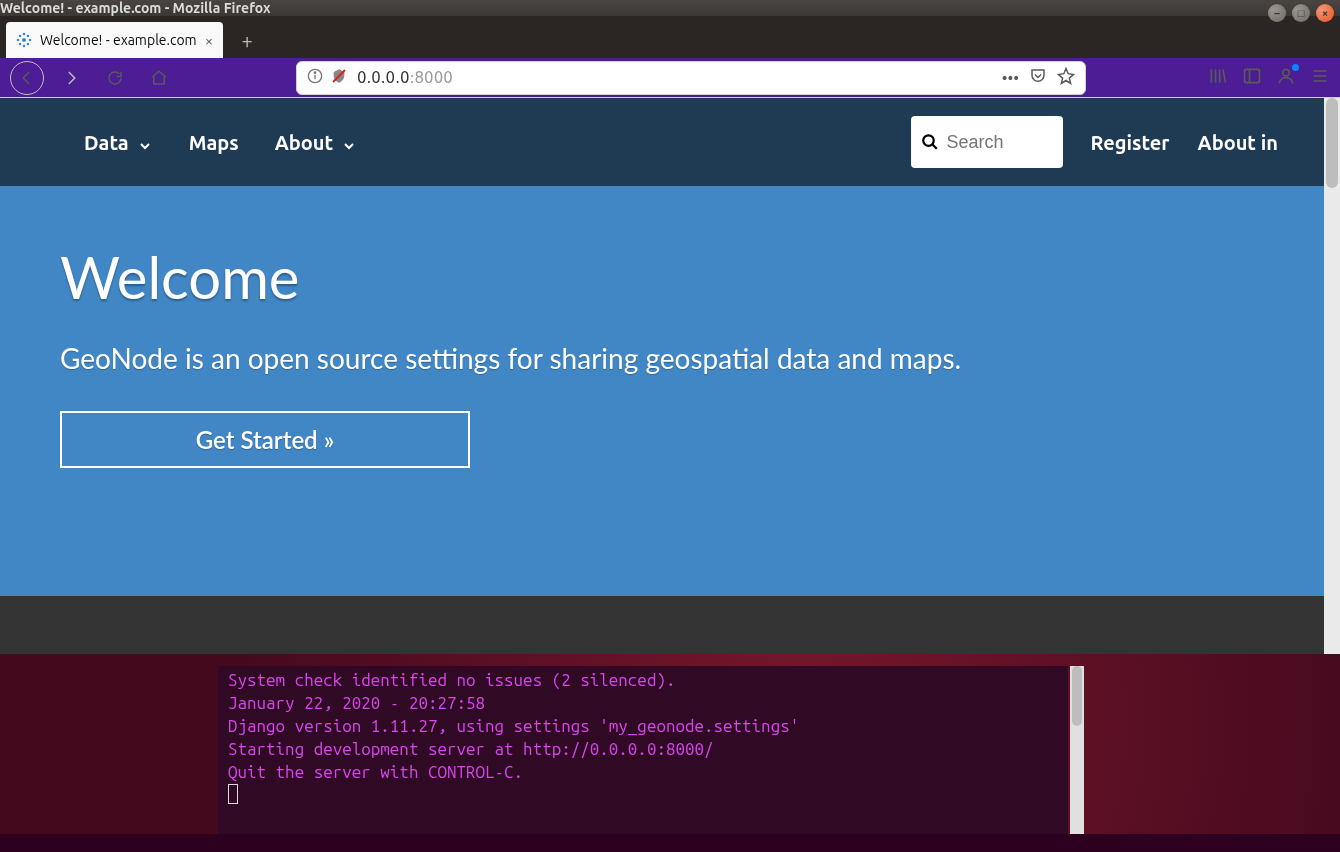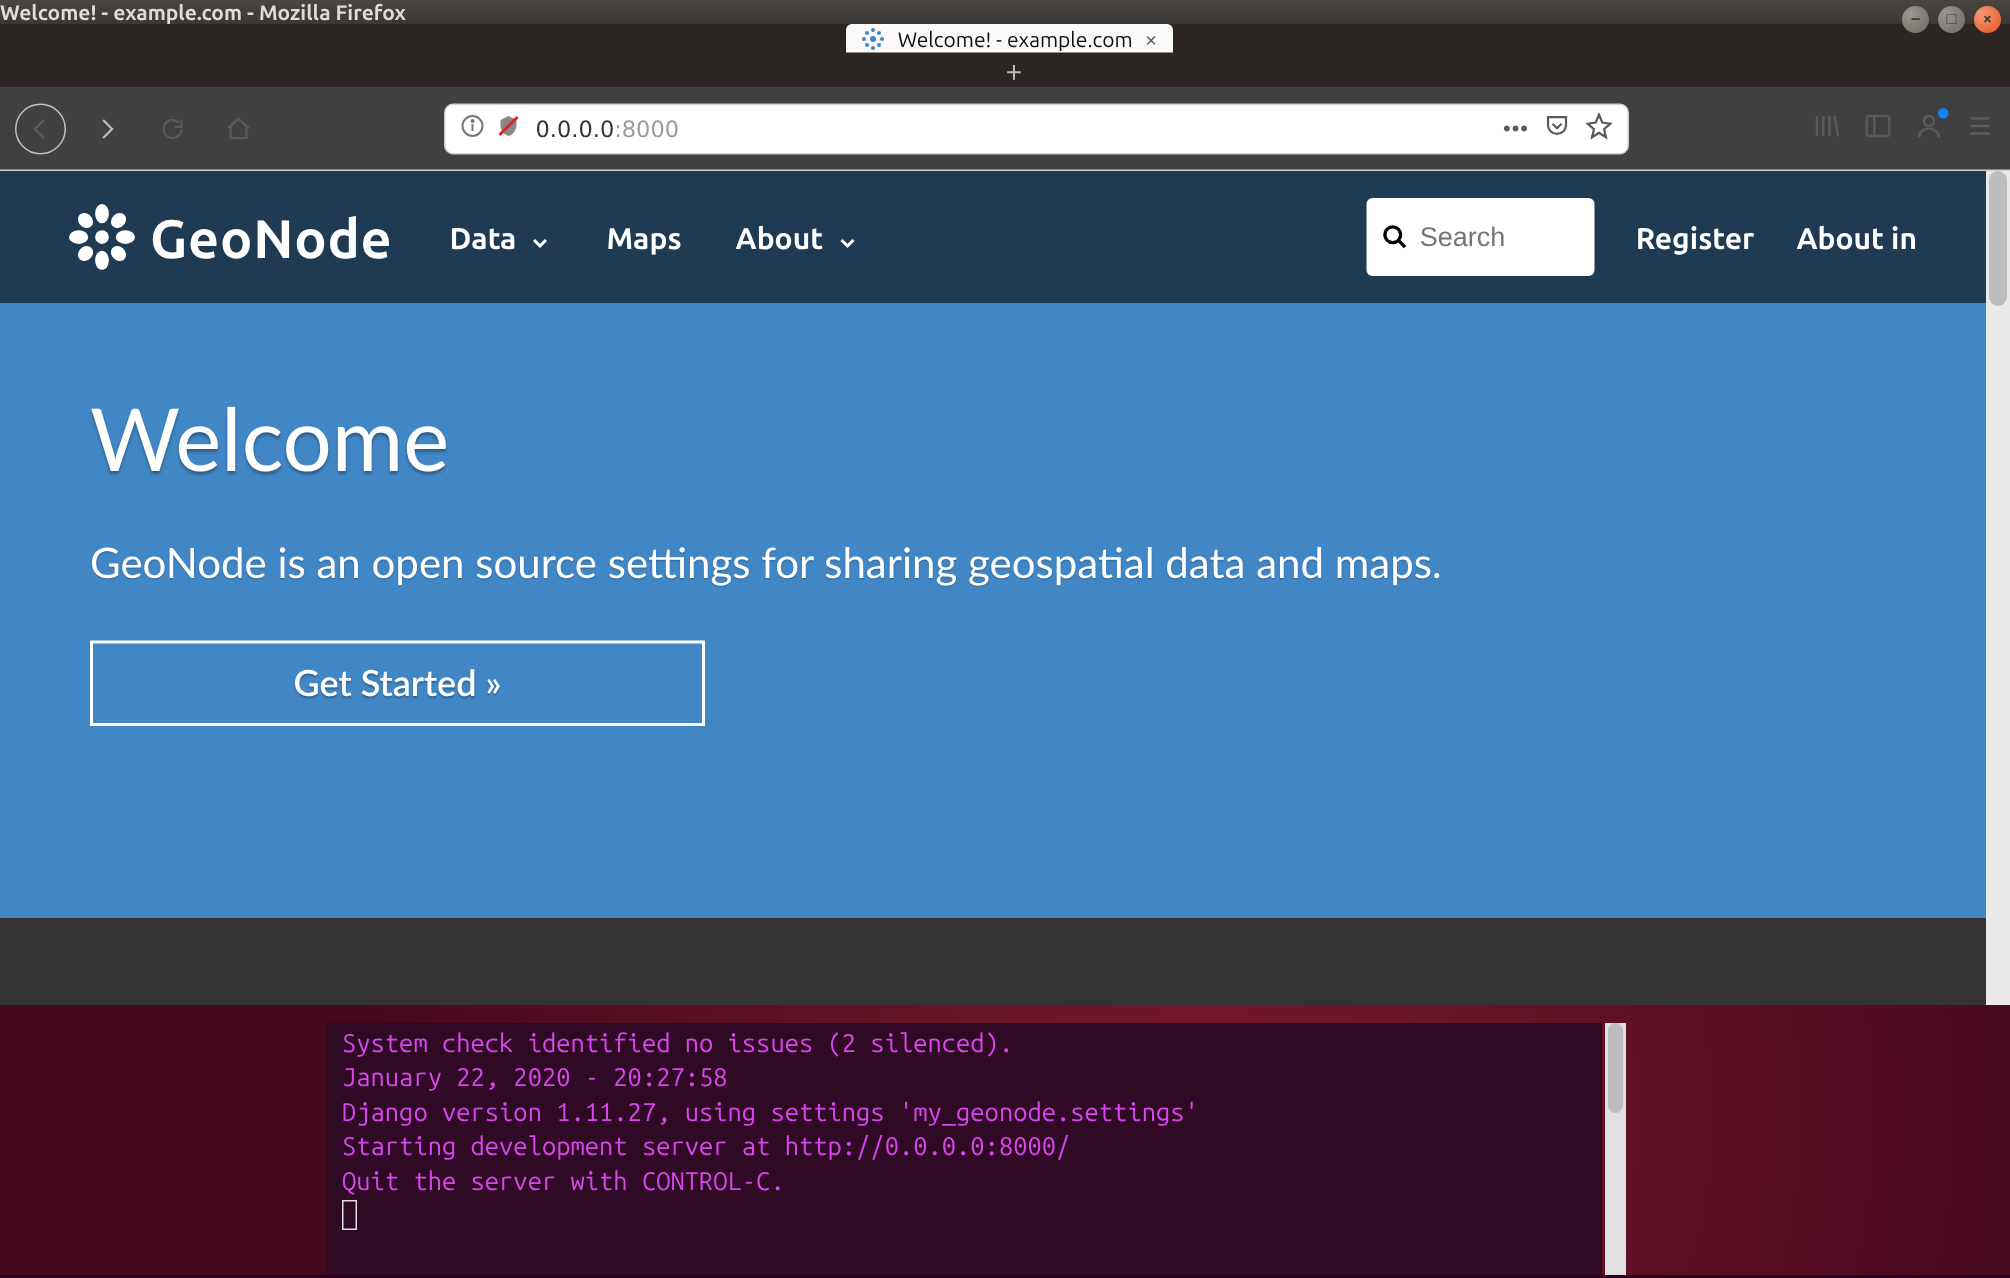--- a/index.html
+++ b/index.html
@@ -7,29 +7,29 @@
 
   
   .titlebar { height: 16px; background: linear-gradient(#4a4541,#3b3734); color: #dcdcda; display:flex; align-items:center; font-size:14px; font-weight:bold; position:relative; }
   .window-controls { position:absolute; right:6px; top:4px; display:flex; gap:6px; }
   .win-btn { width:18px; height:18px; border-radius:50%; display:flex; align-items:center; justify-content:center; font-size:11px; color:#3a3a3a; }
   .win-min { background: radial-gradient(circle at 30% 30%, #9a958f, #6e6a64); }
   .win-max { background: radial-gradient(circle at 30% 30%, #9a958f, #6e6a64); }
   .win-close { background: radial-gradient(circle at 30% 30%, #f29777, #e95420); }
 
   
-  .tabstrip { height: 42px; background:#2b2623; display:flex; align-items:center; padding-left:6px;flex-direction:column; }
+  .tabstrip { height: 42px; background:#2b2623; display:flex; align-items:flex-end; padding-left:6px; }
   .tab { display:flex; align-items:center; height:36px; background:#f9f9fa; color:#0c0c0d; border-radius:4px 4px 0 0; padding:0 10px; max-width:280px; font-size:14px; }
   .tab .favicon { width:16px; height:16px; margin-right:8px; color:#4186c5; }
   .tab .tab-label { white-space:nowrap; overflow:hidden; text-overflow:ellipsis; flex:1; }
   .tab .tab-close { margin-left:8px; color:#555; font-size:15px; cursor:pointer; }
   .newtab { width:36px; height:36px; display:flex; align-items:center; justify-content:center; color:#bbb; font-size:20px; cursor:pointer; margin-left:6px; }
 
   
-  .navtoolbar { height:56px; background:#404040; border-bottom:1px solid #d0d0d0; display:flex; align-items:center; padding:0 10px; gap:10px; }
+  .navtoolbar { height:40px; background:#4c1d95; border-bottom:1px solid #d0d0d0; display:flex; align-items:center; padding:0 10px; gap:10px; }
   .nav-btn { width:34px; height:34px; border-radius:50%; display:flex; align-items:center; justify-content:center; color:#5a5a5a; cursor:pointer; }
   .nav-back { border:1px solid #c0c0c0; }
   .nav-forward { color:#bdbdbd; }
   .nav-btn svg { width:18px; height:18px; }
   .url-bar { flex:0 0 790px; height:34px; border:1px solid #d0d0d0; border-radius:6px; background:#fff; display:flex; align-items:center; padding:0 10px; margin-left:110px; }
   .url-bar .info-icon { color:#777; margin-right:8px; }
   .url-bar .shield-icon { color:#c33; margin-right:10px; }
   .url-text { font-size:15px; color:#333; font-family:"DejaVu Sans", sans-serif; }
   .url-text .dim { color:#9a9a9a; }
   .url-actions { margin-left:auto; display:flex; align-items:center; gap:10px; color:#5a5a5a; }
@@ -188,38 +188,20 @@
           <line x1="4" y1="18" x2="20" y2="18"></line>
         </svg>
     </span>
   </div>
 </div>
 
 <div class="page">
   <div class="page-inner">
 
     <div class="site-nav">
-      <div class="brand">
-        <span class="logo">
-          <svg viewBox="0 0 48 48">
-              <g fill="#fff">
-                <circle cx="24" cy="24" r="5"></circle>
-                <ellipse cx="24" cy="7" rx="5" ry="7"></ellipse>
-                <ellipse cx="24" cy="41" rx="5" ry="7"></ellipse>
-                <ellipse cx="7" cy="24" rx="7" ry="5"></ellipse>
-                <ellipse cx="41" cy="24" rx="7" ry="5"></ellipse>
-                <ellipse cx="12" cy="12" rx="5" ry="6" transform="rotate(-45 12 12)"></ellipse>
-                <ellipse cx="36" cy="12" rx="5" ry="6" transform="rotate(45 36 12)"></ellipse>
-                <ellipse cx="12" cy="36" rx="5" ry="6" transform="rotate(45 12 36)"></ellipse>
-                <ellipse cx="36" cy="36" rx="5" ry="6" transform="rotate(-45 36 36)"></ellipse>
-              </g>
-            </svg>
-        </span>
-        <span>GeoNode</span>
-      </div>
       <div class="menu">
         <div class="menu-item">
           <span>Data</span>
           <svg viewBox="0 0 24 24" fill="none" stroke="currentColor" stroke-width="3">
               <path d="M6 9l6 6 6-6"></path>
             </svg>
         </div>
         <div class="menu-item">
           <span>Maps</span>
         </div>

